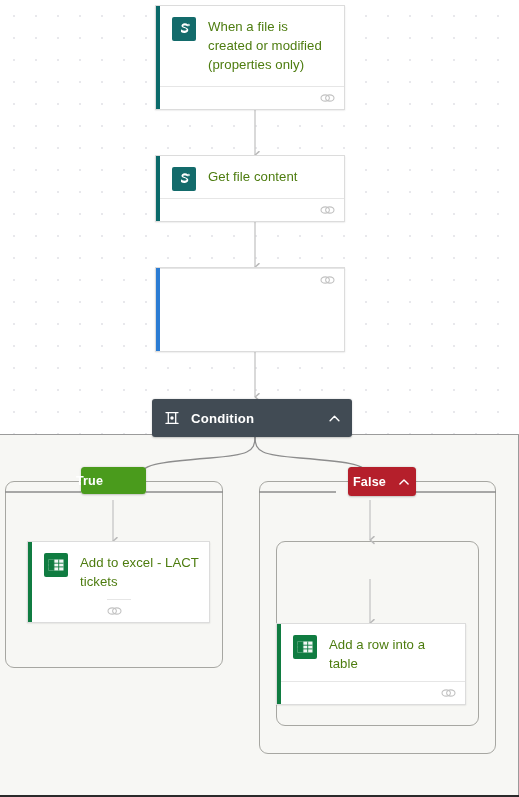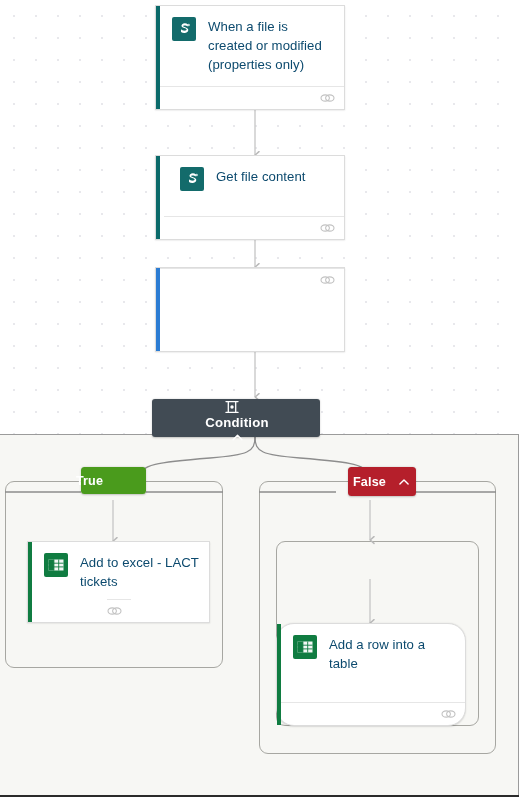--- a/index.html
+++ b/index.html
@@ -101,21 +101,21 @@
     width: 24px;
     height: 24px;
     border-radius: 2px;
     margin-right: 12px;
     margin-top: 1px;
     display: block;
   }
   .card-title {
     font-size: 13.2px;
     line-height: 19px;
-    color: #0c4a6e;
+    color: #4d7c0f;
     font-weight: 400;
     letter-spacing: 0.05px;
     word-break: normal;
     padding-top: 1px;
   }
   .card-footer {
     flex: 0 0 auto;
     height: 22px;
     border-top: 1px solid #e6e6e6;
     display: flex;
@@ -234,21 +234,21 @@
       <div class="card-title">When a file is created or modified (properties only)</div>
     </div>
     <div class="card-footer">
       <svg class="link-icon" width="15" height="12" viewBox="0 0 15 12">
         <ellipse cx="5.2" cy="6" rx="4.2" ry="3.1" fill="none" stroke="#c2c2c2" stroke-width="1.1"></ellipse>
         <ellipse cx="9.8" cy="6" rx="4.2" ry="3.1" fill="none" stroke="#c2c2c2" stroke-width="1.1"></ellipse>
       </svg>
     </div>
   </div>
 
-  <div class="card" style="left:155px; top:155px; width:190px; height:85px;padding-left:8px;">
+  <div class="card" style="left:155px; top:155px; width:190px; height:67px;">
     <div class="card-accent teal"></div>
     <div class="card-body">
       <svg class="card-icon" viewBox="0 0 24 24">
         <rect x="0" y="0" width="24" height="24" fill="#136b6b"></rect>
         <path d="M15.8,7.2 C14.2,6.1 11.6,6.0 10.2,7.2 C8.9,8.3 9.4,9.9 11.0,10.6 C12.4,11.2 14.3,11.4 14.6,12.3 C14.9,13.2 13.4,13.9 11.9,13.6 C10.7,13.4 9.6,12.8 9.0,12.2 L9.0,15.1 C10.0,15.8 11.6,16.2 13.0,16.0 C15.3,15.7 16.6,14.3 16.2,12.6 C15.9,11.1 14.2,10.5 12.5,10.0 C11.5,9.7 11.0,9.3 11.2,8.9 C11.5,8.4 12.7,8.3 13.7,8.6 C14.5,8.8 15.3,9.2 15.8,9.6 Z" fill="#ffffff"></path>
         <circle cx="16.6" cy="8.0" r="1.3" fill="#ffffff" opacity="0.75"></circle>
       </svg>
       <div class="card-title">Get file content</div>
     </div>
     <div class="card-footer">
@@ -262,21 +262,21 @@
   <div class="card" style="left:155px; top:267px; width:190px; height:85px;">
     <div class="card-accent blue"></div>
     <div class="card-footer">
       <svg class="link-icon" width="15" height="12" viewBox="0 0 15 12">
         <ellipse cx="5.2" cy="6" rx="4.2" ry="3.1" fill="none" stroke="#c2c2c2" stroke-width="1.1"></ellipse>
         <ellipse cx="9.8" cy="6" rx="4.2" ry="3.1" fill="none" stroke="#c2c2c2" stroke-width="1.1"></ellipse>
       </svg>
     </div>
   </div>
 
-  <div class="scope-header" id="condition-header" style="left:152px; top:399px; width:168px; height:38px;flex-direction:column;">
+  <div class="scope-header" id="condition-header" style="left:152px; top:399px; width:200px; height:38px;">
     <svg class="sh-icon" viewBox="0 0 16 16">
       <line x1="2" y1="2.6" x2="14" y2="2.6" stroke="#ffffff" stroke-width="1.4" stroke-linecap="round"></line>
       <line x1="4.3" y1="2.6" x2="4.3" y2="13.4" stroke="#ffffff" stroke-width="1.3"></line>
       <line x1="11.7" y1="2.6" x2="11.7" y2="13.4" stroke="#ffffff" stroke-width="1.3"></line>
       <line x1="2" y1="13.4" x2="14" y2="13.4" stroke="#ffffff" stroke-width="1.4" stroke-linecap="round"></line>
       <circle cx="8" cy="8" r="1.7" fill="#ffffff"></circle>
     </svg>
     <div class="sh-label">Condition</div>
     <svg class="sh-chev" viewBox="0 0 16 16">
       <path d="M3.3,10.3 L8,5.6 L12.7,10.3" fill="none" stroke="#ffffff" stroke-width="1.5" stroke-linecap="round" stroke-linejoin="round"></path>
@@ -313,21 +313,21 @@
     </div>
     <div class="card-footer">
       <svg class="link-icon" width="15" height="12" viewBox="0 0 15 12">
         <ellipse cx="5.2" cy="6" rx="4.2" ry="3.1" fill="none" stroke="#c2c2c2" stroke-width="1.1"></ellipse>
         <ellipse cx="9.8" cy="6" rx="4.2" ry="3.1" fill="none" stroke="#c2c2c2" stroke-width="1.1"></ellipse>
       </svg>
     </div>
   </div>
 
 
-  <div class="card" style="left:276px; top:623px; width:190px; height:103px;border-radius:18px;">
+  <div class="card" style="left:276px; top:623px; width:190px; height:82px;">
     <div class="card-accent green"></div>
     <div class="card-body">
       <svg class="card-icon" viewBox="0 0 24 24">
         <rect x="0" y="0" width="24" height="24" fill="#107c41"></rect>
         <rect x="4.5" y="6.5" width="15" height="11" fill="#ffffff" opacity="0.95"></rect>
         <rect x="4.5" y="6.5" width="5.4" height="11" fill="#107c41"></rect>
         <line x1="9.9" y1="6.5" x2="9.9" y2="17.5" stroke="#107c41" stroke-width="0.9"></line>
         <line x1="14.7" y1="6.5" x2="14.7" y2="17.5" stroke="#107c41" stroke-width="0.9"></line>
         <line x1="4.5" y1="10.2" x2="19.5" y2="10.2" stroke="#107c41" stroke-width="0.9"></line>
         <line x1="4.5" y1="13.9" x2="19.5" y2="13.9" stroke="#107c41" stroke-width="0.9"></line>

